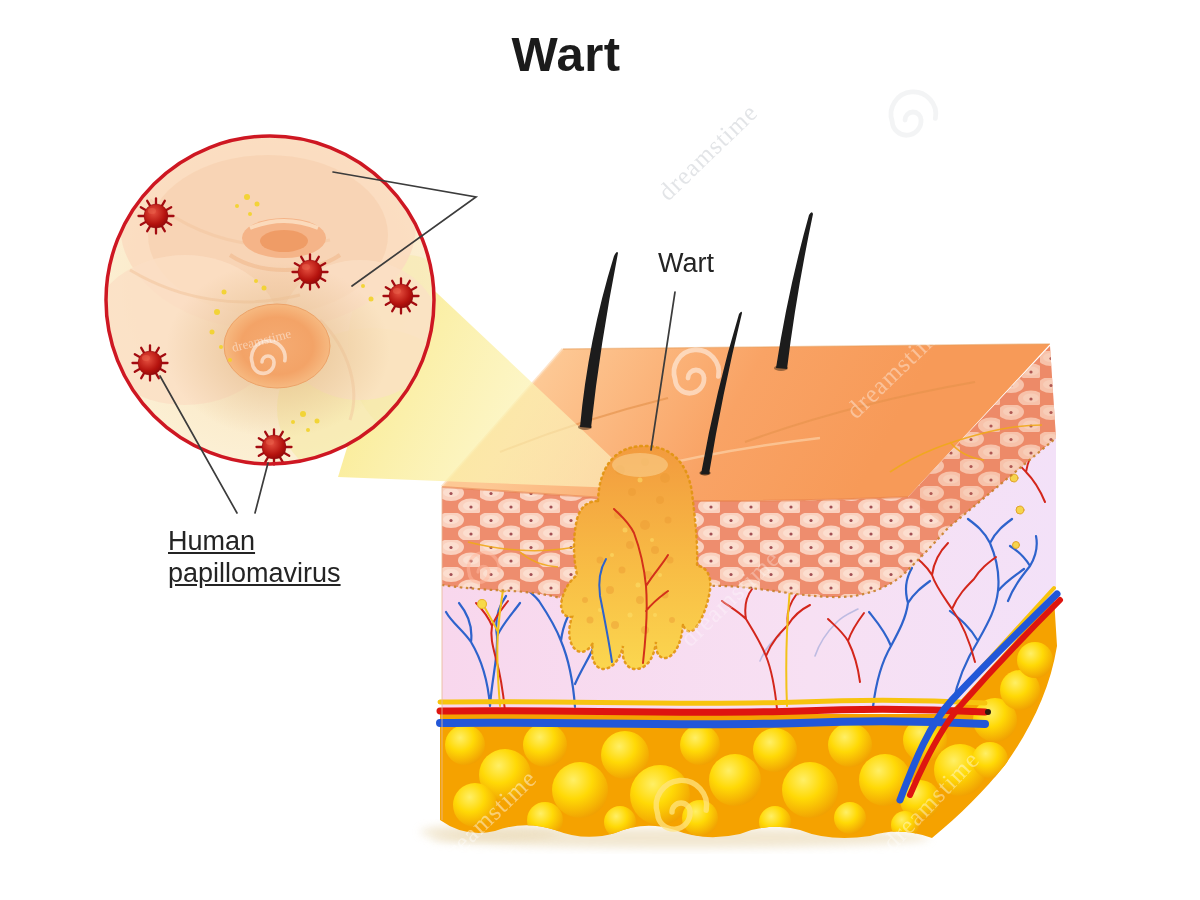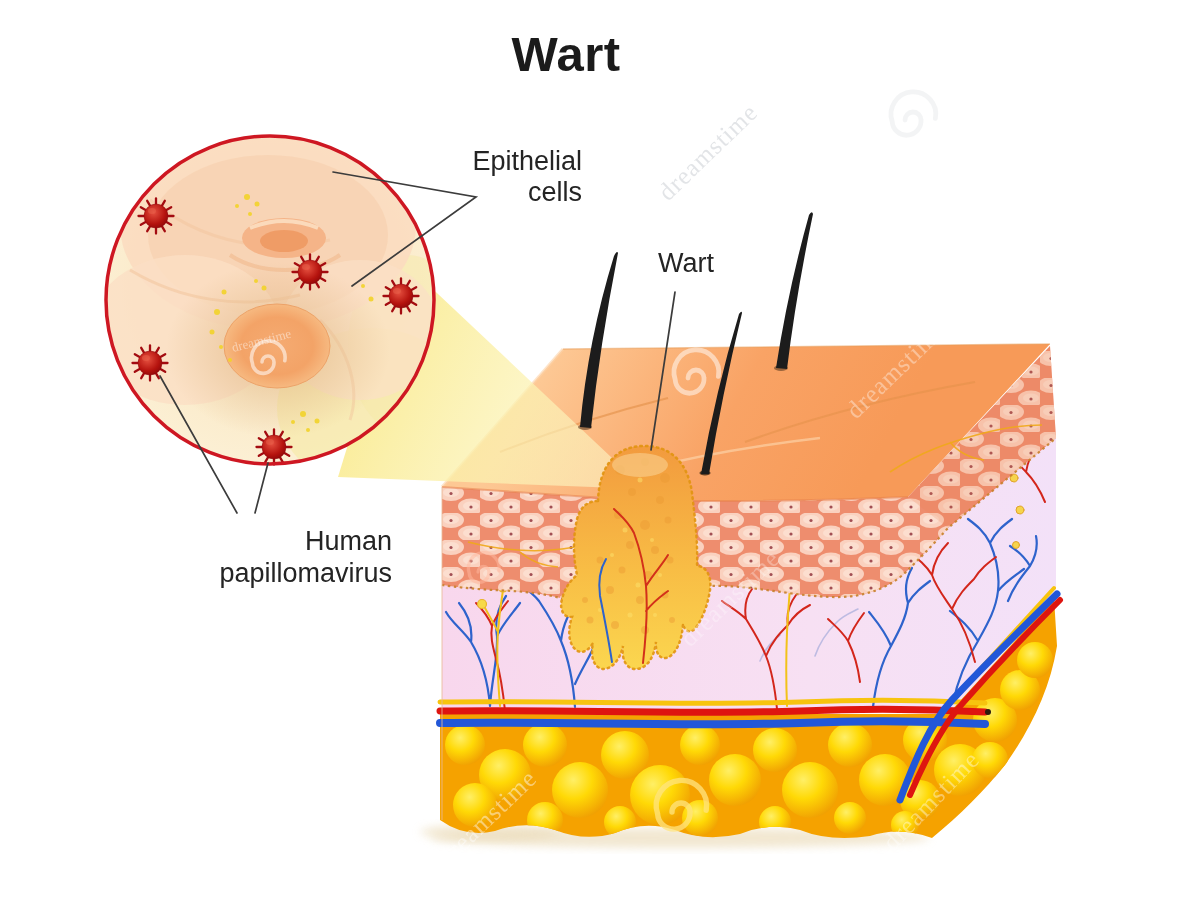--- a/index.html
+++ b/index.html
@@ -3,21 +3,21 @@
 <meta charset="utf-8">
 <style>
   html,body{margin:0;padding:0;background:#ffffff;}
   .canvas{position:relative;width:1200px;height:900px;background:#ffffff;overflow:hidden;
           font-family:"Liberation Sans", sans-serif;}
   .canvas svg{position:absolute;left:0;top:0;}
   .lbl{position:absolute;color:#242424;z-index:5;}
   .title{left:416px;top:26px;width:300px;text-align:center;font-size:49px;font-weight:bold;color:#1b1b1b;letter-spacing:.5px;}
   .lbl-epi{left:430px;top:146px;width:152px;text-align:right;font-size:27px;line-height:31px;}
   .lbl-wart{left:636px;top:248px;width:100px;text-align:center;font-size:27px;}
-  .lbl-hpv{left:168px;top:525px;width:224px;text-align:right;font-size:27px;line-height:32px;}
+  .lbl-hpv{left:168px;top:525px;width:224px;text-align:left;font-size:27px;line-height:32px;text-decoration:underline;}
 </style>
 </head>
 <body>
 
 <div class="canvas">
 <svg width="1200" height="900" viewBox="0 0 1200 900">
   <defs>
     <linearGradient id="topG" gradientUnits="userSpaceOnUse" x1="560" y1="345" x2="850" y2="505">
       <stop offset="0" stop-color="#fdc894"></stop>
           <stop offset=".55" stop-color="#f9a365"></stop>
@@ -321,16 +321,15 @@
   </g>
 
   <g stroke="#3c3c3c" stroke-width="1.7" fill="none" stroke-linecap="round">
     <path d="M333,172 L476,197 L352,286"></path>
     <path d="M160,376 L237,513 M268,463 L255,513"></path>
     <path d="M675,292 L651,450"></path>
   </g>
 </svg>
 
 <div class="lbl title">Wart</div>
-<div class="lbl lbl-epi">Epithelial cells</div>
 <div class="lbl lbl-wart">Wart</div>
 <div class="lbl lbl-hpv">Human papillomavirus</div>
 </div>
 
 </body></html>

